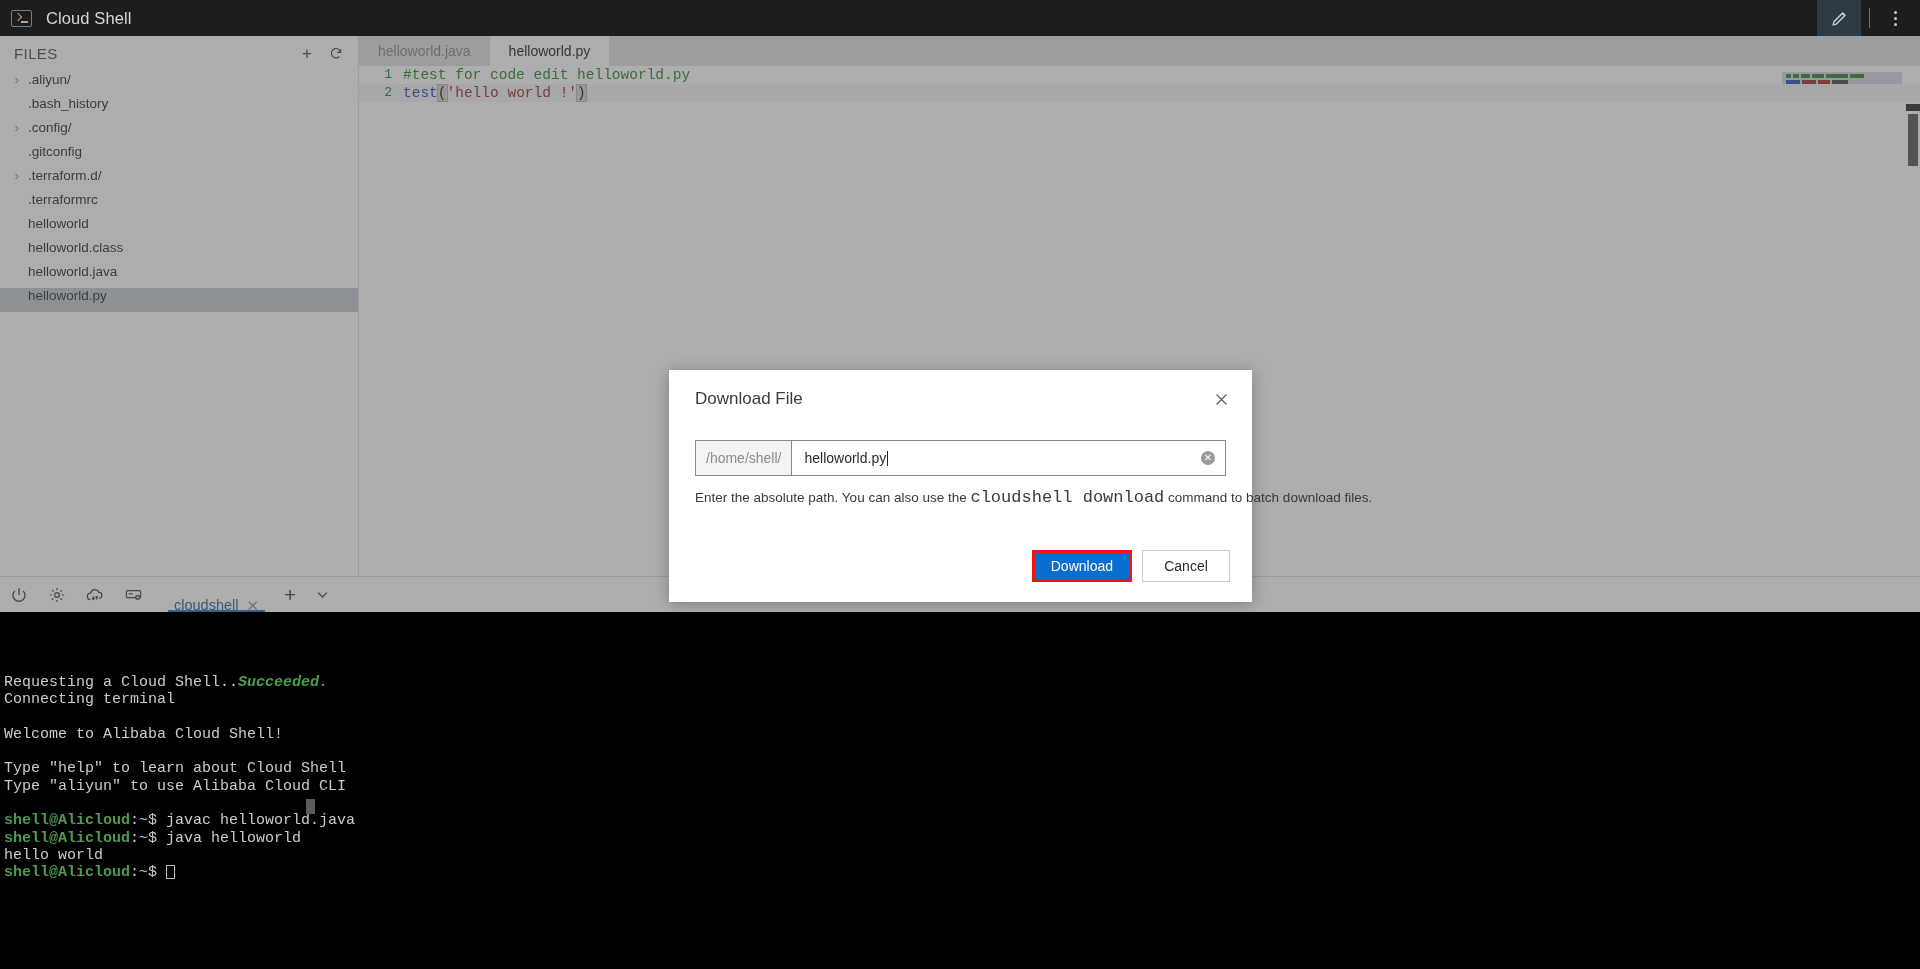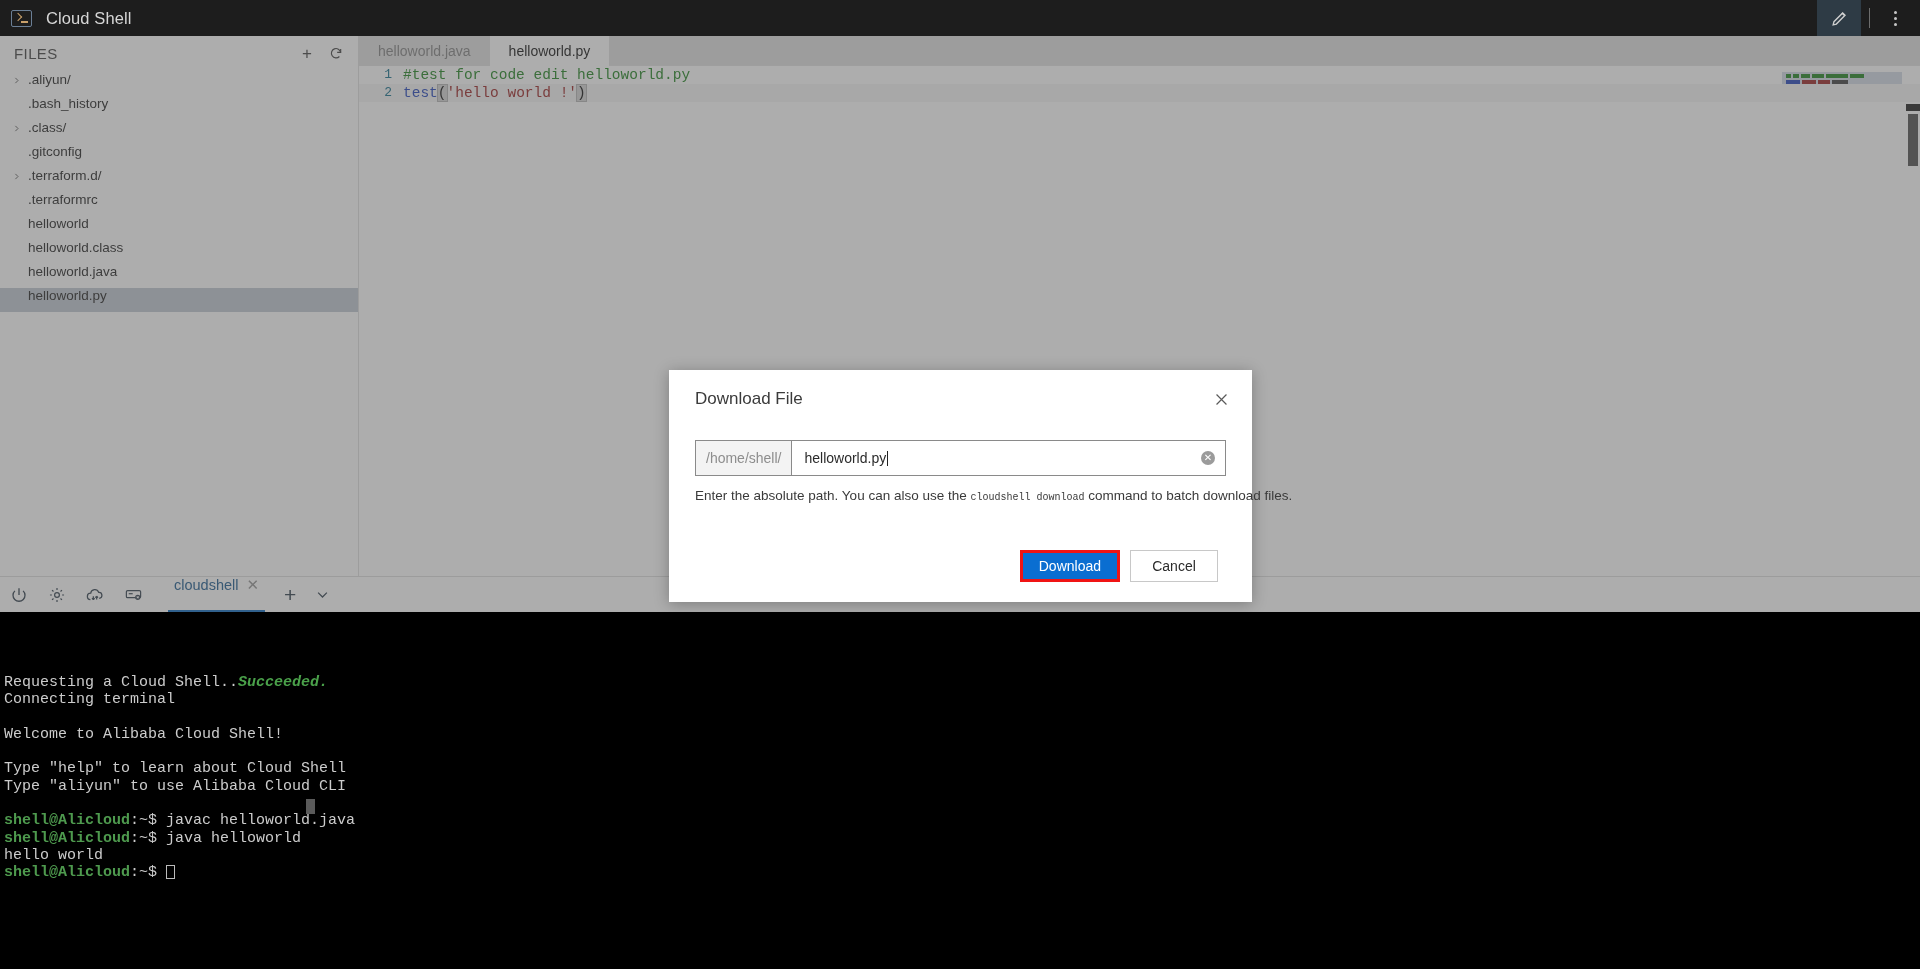--- a/index.html
+++ b/index.html
@@ -262,21 +262,21 @@
     align-items: center;
   }
   .tt-ic {
     width: 38px; height: 36px;
     display: flex; align-items: center; justify-content: center;
     color: #3c4a57;
   }
   .tt-tab {
     margin-left: 12px;
     height: 36px;
-    display: flex; align-items: flex-start;
+    display: flex; align-items: flex-end;
     padding: 0 6px 0 10px;
     position: relative;
     gap: 8px;
   }
   .tt-tab .name { font-size: 14.5px; color: #2a6496; }
   .tt-tab .x { font-size: 15px; color: #9a9a9a; line-height: 1; }
   .tt-tab::after {
     content: "";
     position: absolute;
     left: 4px; right: 0; bottom: 0;
@@ -393,24 +393,24 @@
     line-height: 14px;
     text-align: center;
     font-family: "Liberation Sans", sans-serif;
   }
   .modal-hint {
     margin-top: 12px;
     font-size: 13.5px;
     color: #3a3a3a;
     white-space: nowrap;
   }
-  .mono { font-family: "Liberation Mono", monospace; font-size: 10px; }
+  .mono { font-family: "Liberation Mono", monospace; font-size: 17px; }
   .modal-foot {
     position: absolute;
-    right: 34px; bottom: 20px;
+    right: 22px; bottom: 20px;
     display: flex;
     align-items: center;
     gap: 10px;
   }
   .btn {
     height: 32px;
     min-width: 88px;
     display: flex; align-items: center; justify-content: center;
     font-size: 14px;
     padding: 0 16px;
@@ -478,21 +478,21 @@
           <div class="file-row">
             <span class="caret empty"></span>
             <span class="file-name">.bash_history</span>
           </div>
           <div class="file-row">
             <span class="caret">
               <svg width="9" height="9" viewBox="0 0 24 24" fill="none" stroke="#5a5a5a" stroke-width="2.4">
                 <path d="M9 5l7 7-7 7"></path>
               </svg>
             </span>
-            <span class="file-name">.class/</span>
+            <span class="file-name">.config/</span>
           </div>
           <div class="file-row">
             <span class="caret empty"></span>
             <span class="file-name">.gitconfig</span>
           </div>
           <div class="file-row">
             <span class="caret">
               <svg width="9" height="9" viewBox="0 0 24 24" fill="none" stroke="#5a5a5a" stroke-width="2.4">
                 <path d="M9 5l7 7-7 7"></path>
               </svg>

